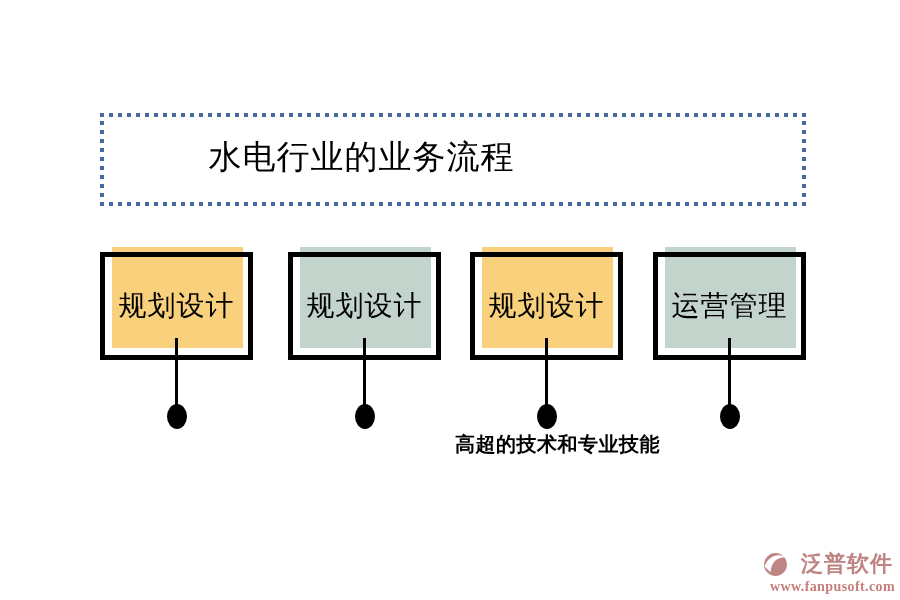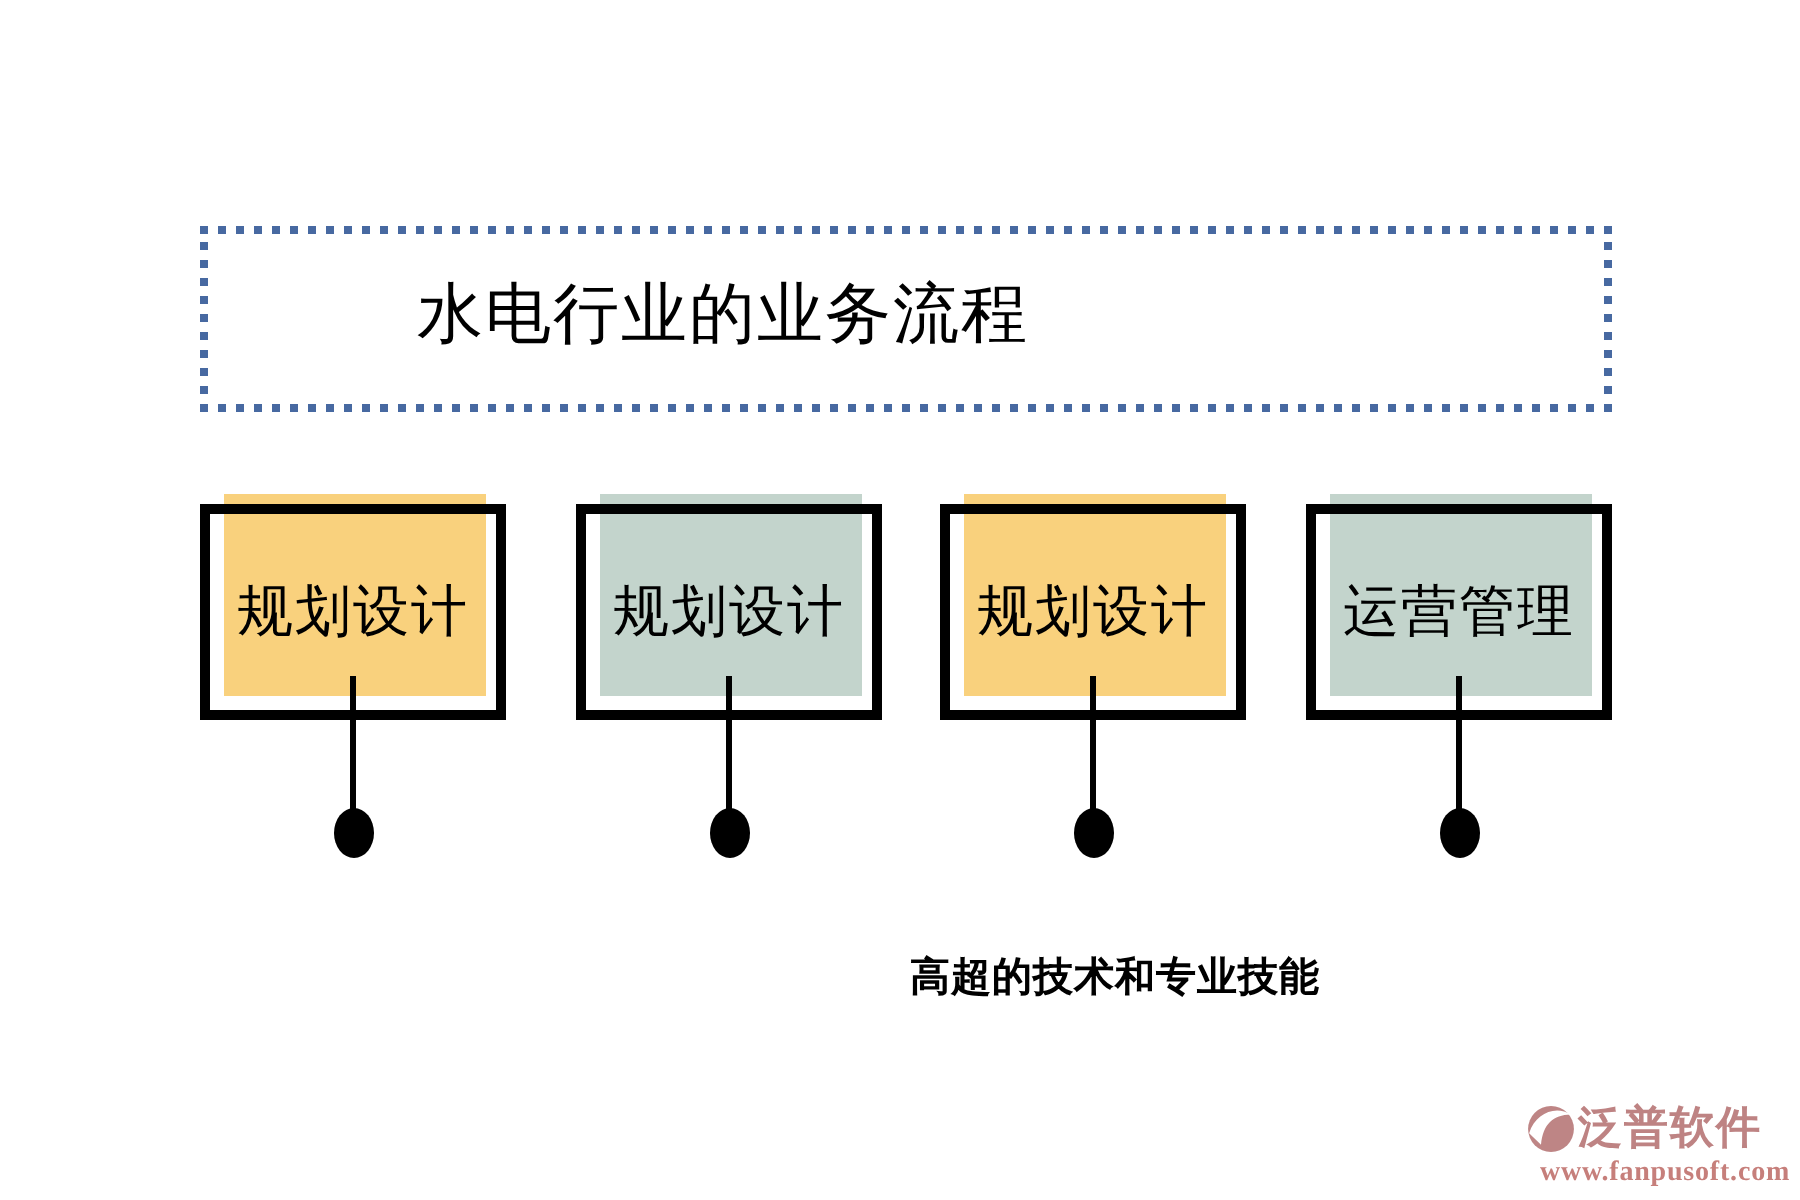--- a/index.html
+++ b/index.html
@@ -109,34 +109,34 @@
     top: 179px;
     left: 50%;
     transform: translateX(-50%);
     white-space: nowrap;
     font-size: 20px;
     font-weight: 700;
     color: #000000;
     letter-spacing: 0.5px;
   }
   .stage-2 .stage-caption { left: calc(50% + 10px); }
-  .stage-3 .stage-caption { left: calc(50% + 11px); margin-top: 44px; }
+  .stage-3 .stage-caption { left: calc(50% + 11px); }
   .stage-4 .stage-caption { left: calc(50% + 8px);  }
 
   
   .footer {
     position: absolute;
     left: 763px;
     top: 549px;
     width: 130px;
   }
   .brand-row {
     display: flex;
     align-items: center;
-    gap: 1px;
+    gap: 13px;
   }
   .brand-mark {
     width: 25px;
     height: 25px;
     flex: 0 0 auto;
   }
   .brand-name {
     font-size: 22px;
     font-weight: 700;
     color: var(--brand-color);

